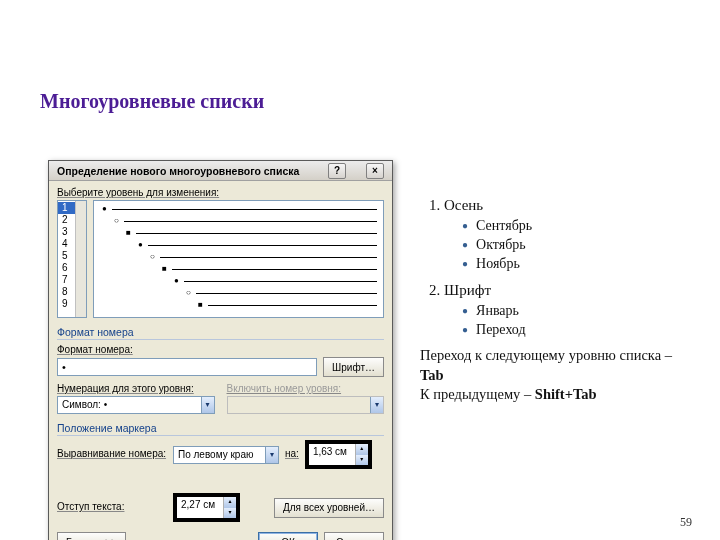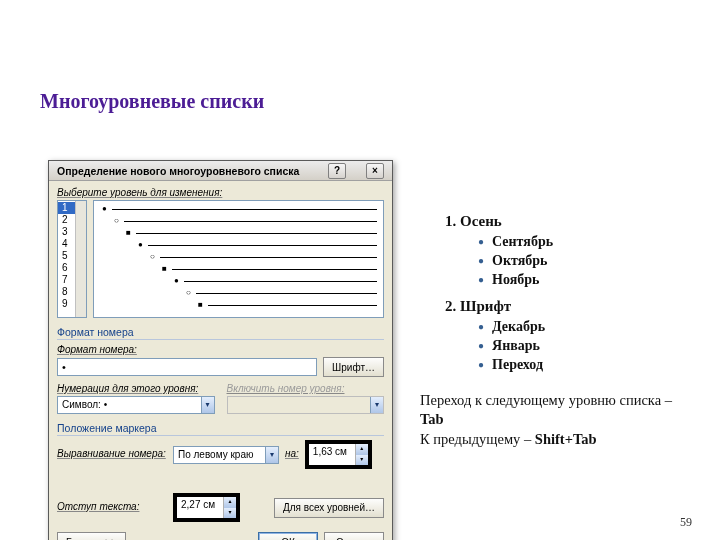--- a/index.html
+++ b/index.html
@@ -56,21 +56,21 @@
     border: 1px solid #808080;
     border-radius: 2px;
     font-size: 10px;
     line-height: 13px;
     text-align: center;
     font-weight: bold;
   }
   .tbtn.close { color: #000; }
   .body { padding: 6px 8px 8px 8px; }
   .lbl { font-size: 10px; margin-bottom: 2px; }
-  .lbl.u { text-decoration: underline; text-decoration-color: #888; text-underline-offset: 1px; font-style: italic; }
+  .lbl.u { text-decoration: underline; text-decoration-color: #888; text-underline-offset: 1px; }
   .row { display: flex; align-items: center; gap: 6px; }
   .level-row { display: flex; gap: 6px; }
   .level-list {
     width: 30px;
     height: 118px;
     background: #fff;
     border: 1px solid #7f9db9;
     overflow: hidden;
     font-size: 10px;
     padding: 1px 0;
@@ -166,21 +166,21 @@
   
   .content {
     position: absolute;
     left: 420px;
     top: 195px;
     width: 260px;
     font-size: 15px;
     color: #111;
     line-height: 1.35;
   }
-  .content ol { margin: 16px; padding-left: 24px; font-weight: bold; }
+  .content ol { margin: 0; padding-left: 24px; }
   .content ol > li { margin-bottom: 2px; }
   .content ul { list-style: none; margin: 2px 0 6px 0; padding-left: 18px; }
   .content ul li::before {
     content: "●"; color: #355f91; font-size: 10px; margin-right: 8px;
     vertical-align: 1px;
   }
   .content ul li { font-size: 14px; }
   .content .note { font-size: 14.5px; }
   .content .note b { font-weight: bold; }
 </style>
@@ -300,21 +300,20 @@
       <span>Осень</span>
       <ul>
         <li>Сентябрь</li>
         <li>Октябрь</li>
         <li>Ноябрь</li>
       </ul>
     </li>
     <li>
       <span>Шрифт</span>
       <ul>
-        <li>Декабрь</li>
         <li>Январь</li>
         <li>Переход</li>
       </ul>
     </li>
   </ol>
   <div class="note">
     <span>Переход к следующему уровню списка – </span><b>Tab</b>
   </div>
   <div class="note">
     <span>К предыдущему – </span><b>Shift+Tab</b>

